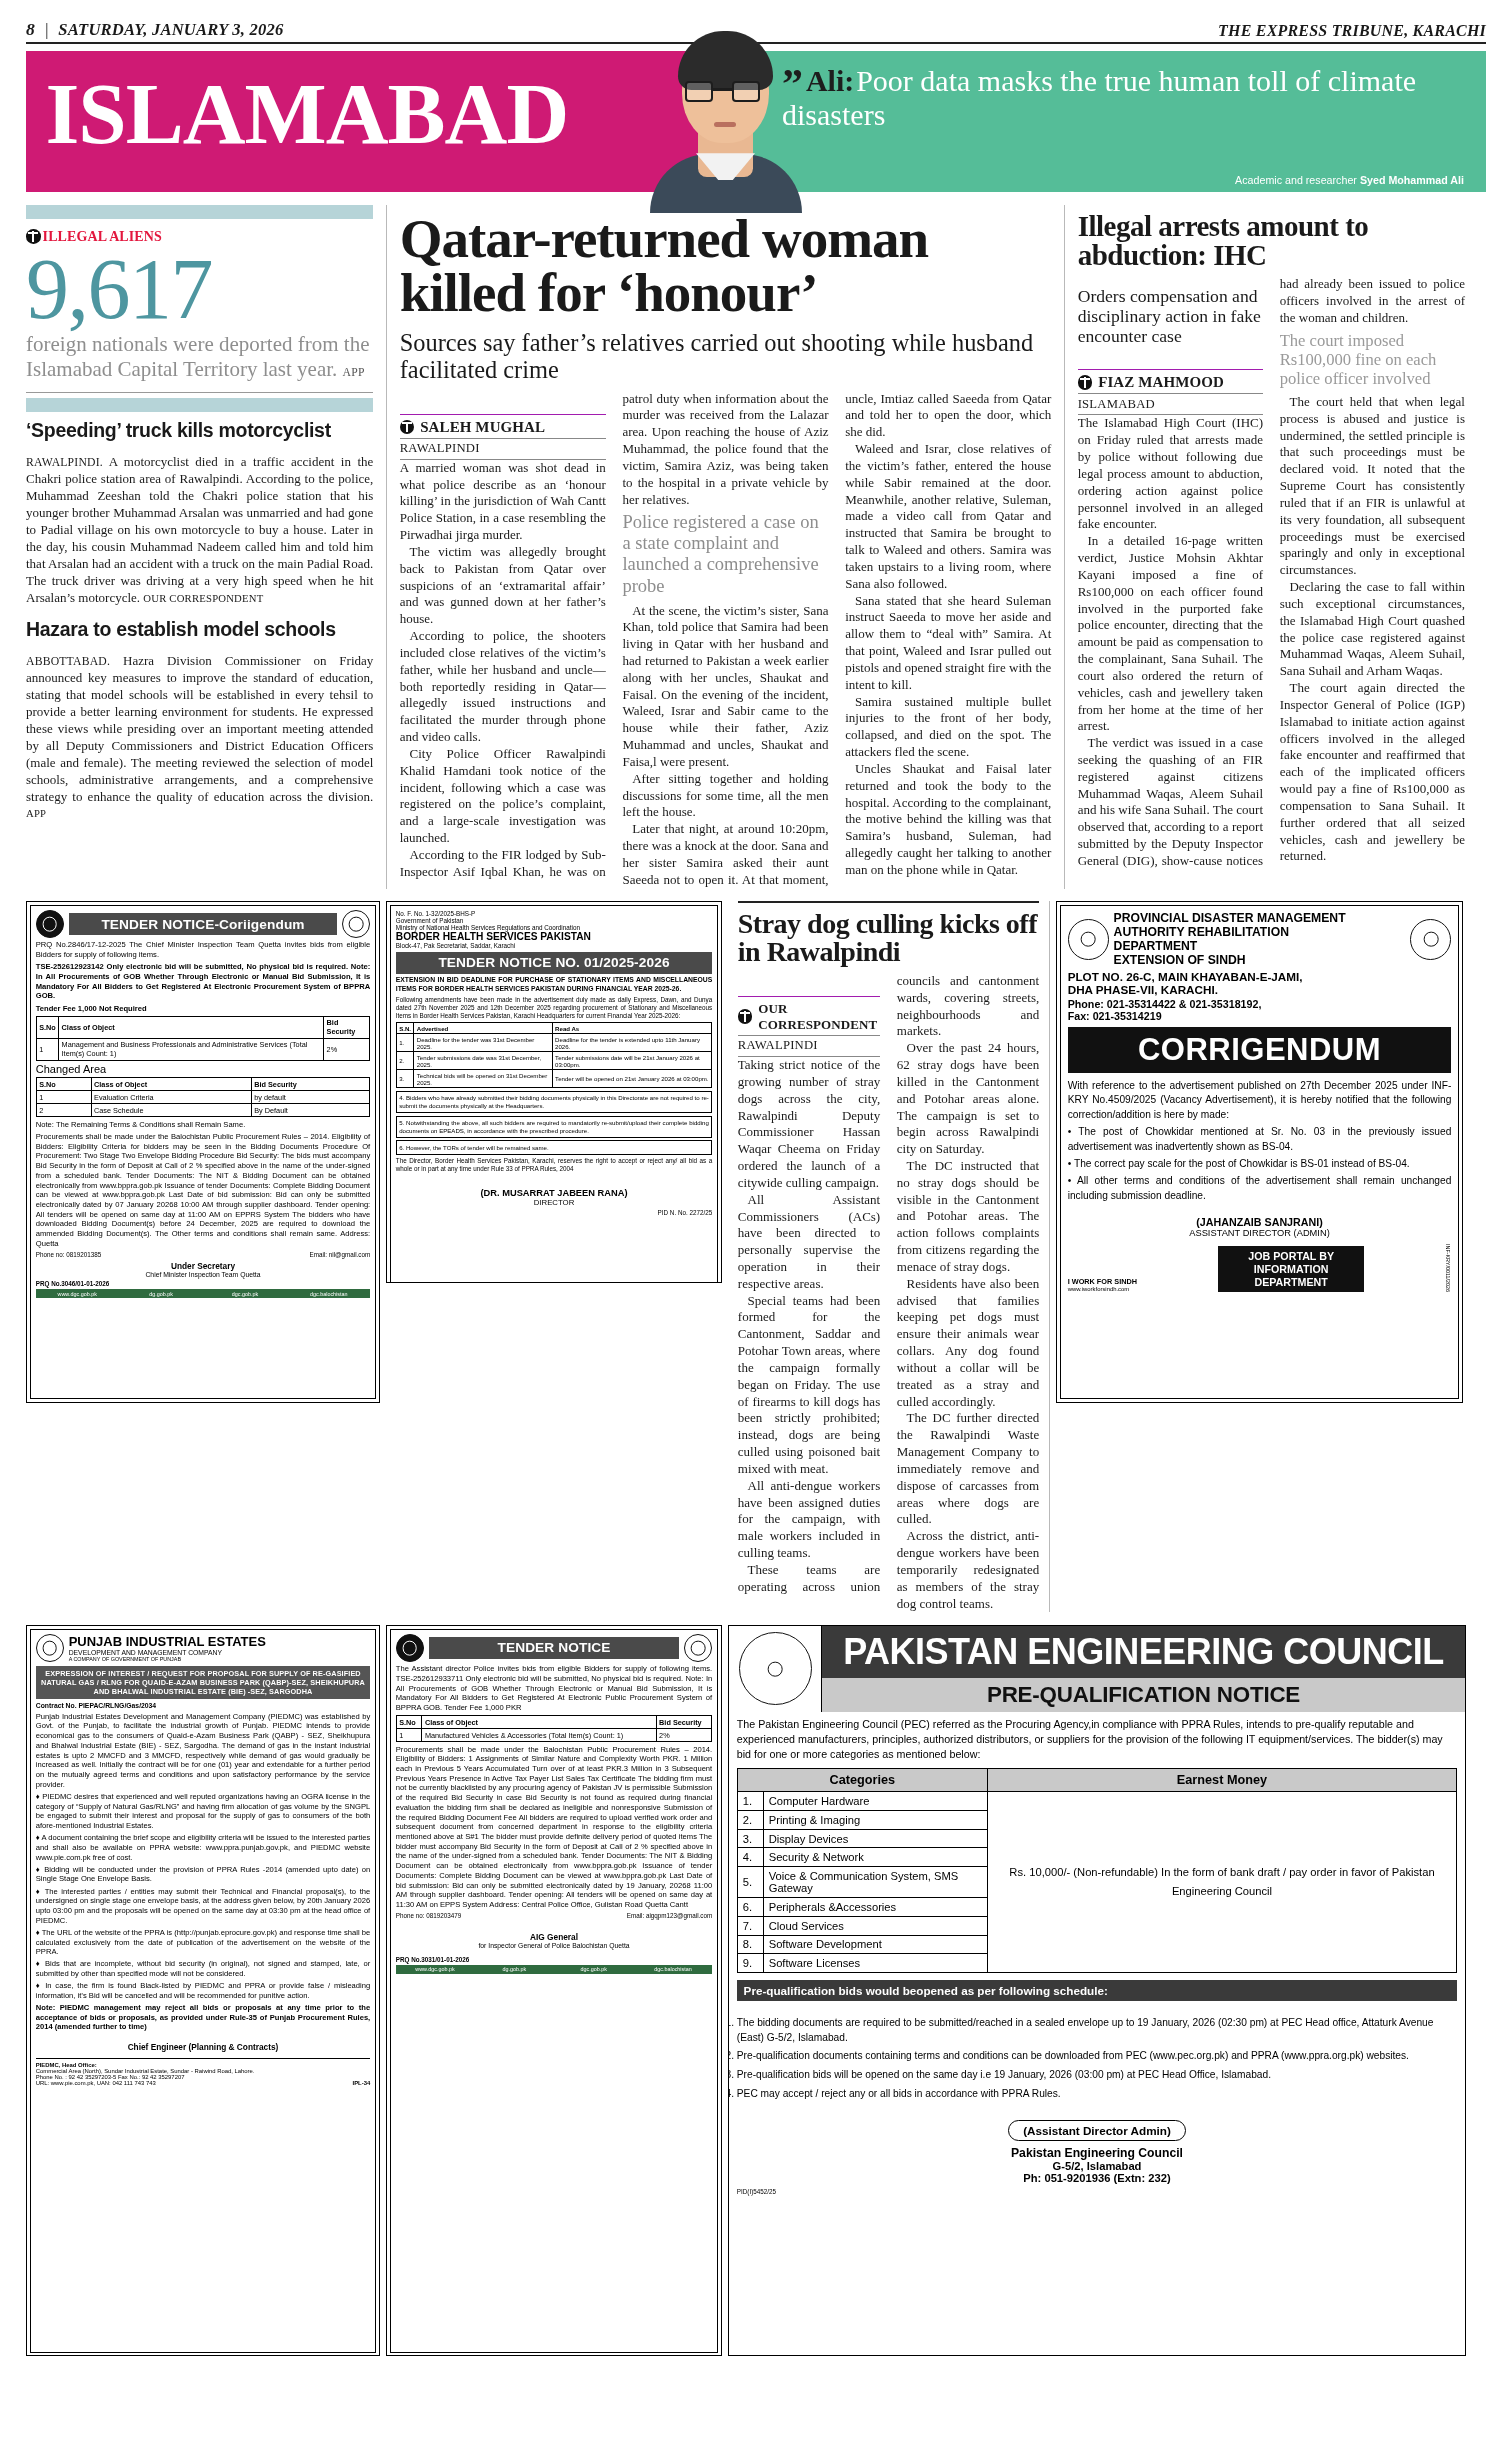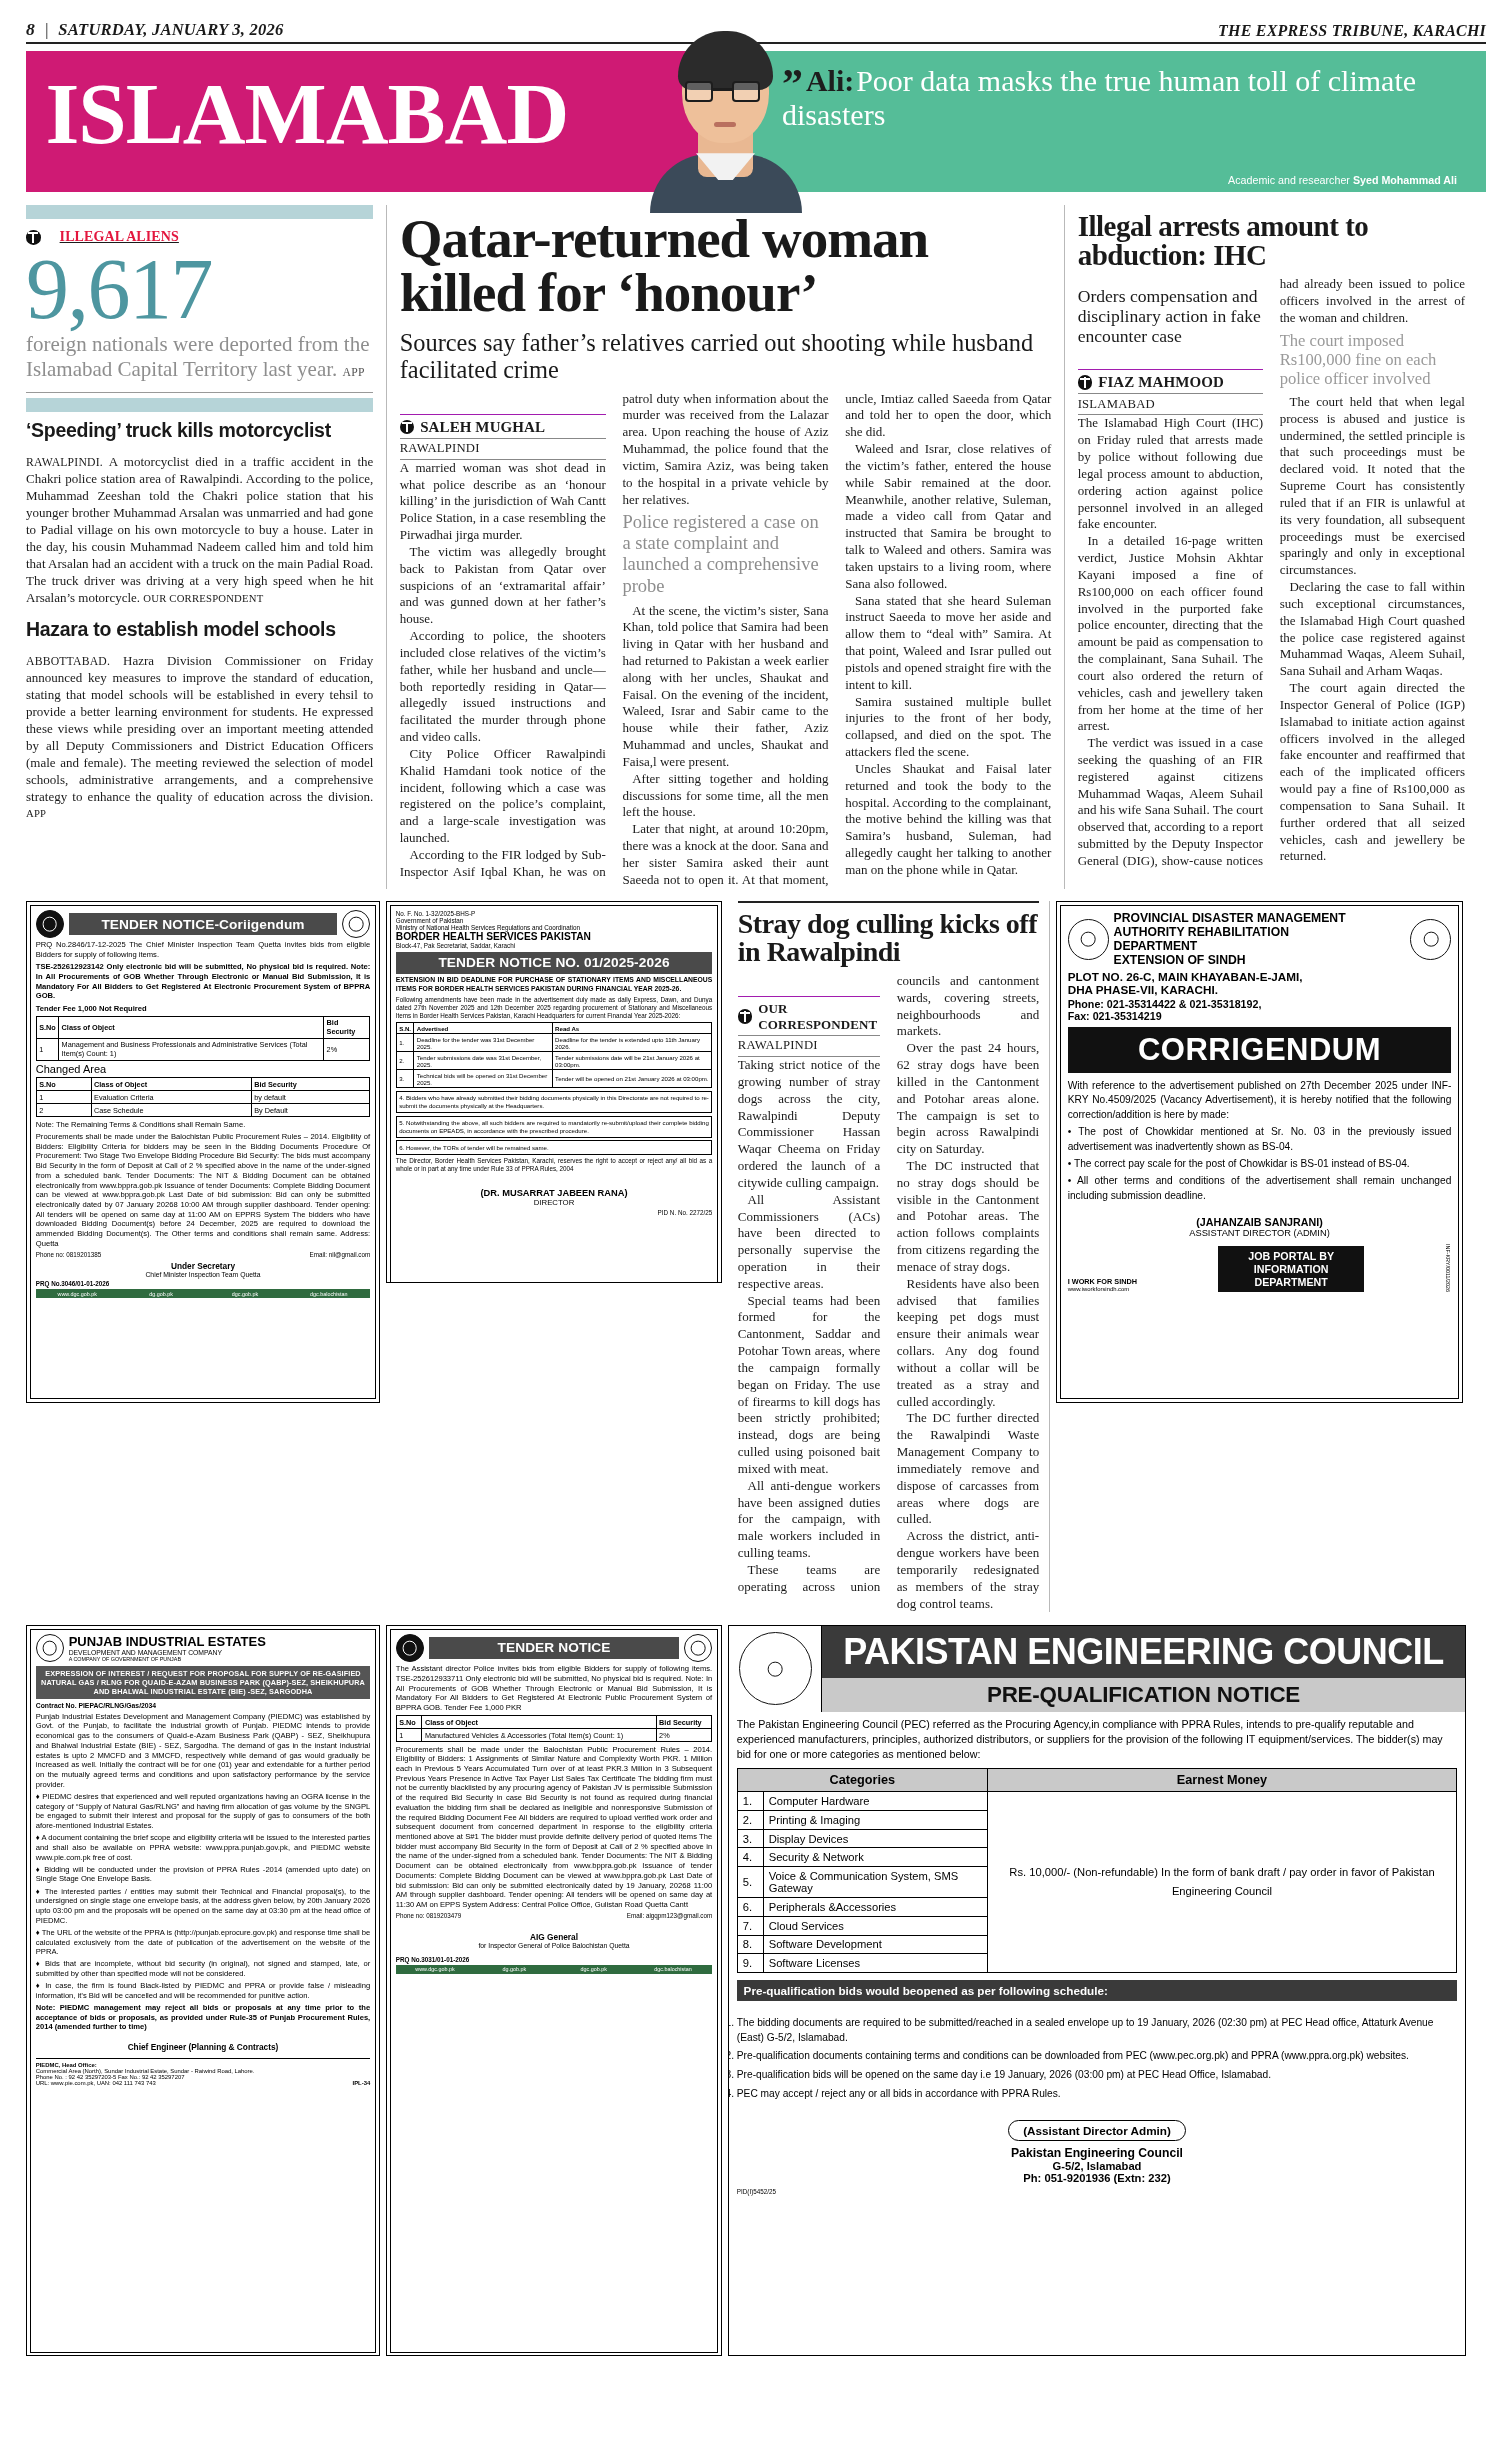--- a/index.html
+++ b/index.html
@@ -31,21 +31,21 @@
   .banner-title { position:absolute; left:19.5px; top:18.5px; color:#fff;
     font-family:"Liberation Serif", serif; font-weight:bold; font-size:87px;
     letter-spacing:-1px; line-height:1; }
   .banner-right { background:#55bd98; flex:1; position:relative; }
   .quote-wrap { position:absolute; left:30px; top:12.7px; right:19.5px; color:#fff; }
   .qmark { color:#1d1d1d; font-size:42px; font-weight:bold; line-height:.6;
            display:inline-block; vertical-align:-6.8px; margin-right:2.9px;
            font-family:"Liberation Serif", serif; }
   .qname { color:#1d1d1d; font-weight:bold; font-size:30px; }
   .qtext { font-size:30px; line-height:1.12; font-family:"Liberation Serif", serif; }
-  .qcredit { position:absolute; right:29px; bottom:5.9px; color:#fff;
+  .qcredit { position:absolute; right:22px; bottom:5.9px; color:#fff;
              font-size:10.7px; font-family:"Liberation Sans", sans-serif; }
   .qcredit b { font-weight:bold; }
   
   .portrait { position:absolute; left:619px; top:-62px; width:161px; height:205px; z-index:5; }
   .p-neck { position:absolute; left:53px; top:115px; width:55px; height:73px;
             background:#e9b892; border-radius:8.8px; }
   .p-shoulder { position:absolute; left:4.9px; top:165px; width:152px; height:59px;
                 background:#3b4a59; border-radius:68px 68px 0 0; }
   .p-head { position:absolute; left:37px; top:47px; width:87px; height:107px;
             background:#eec09a; border-radius:50% 50% 46% 46%; }
@@ -62,21 +62,21 @@
 
   
   .main-grid { display:flex; gap:0; margin-top:12.7px; }
   .col { position:relative; }
   .col-left   { width:361px; padding-right:12.7px; border-right:1px solid #b9b9b9; }
   .col-center { width:678px; padding:0 12.7px; border-right:1px solid #b9b9b9; }
   .col-right  { width:400px; padding-left:12.7px; }
 
   .teal-strip { background:#b6d4d8; height:13.7px; }
 
-  .kicker { display:flex; align-items:center; gap:19px; margin:10.7px 0 4.9px 0;text-decoration:underline; }
+  .kicker { display:flex; align-items:flex-start; gap:2px; margin:10.7px 0 4.9px 0; }
   .kicker-label { color:#e3173e; font-weight:bold; font-size:14px; letter-spacing:0.1px;
                   font-family:"Liberation Serif", serif; }
   .tlogo { width:14.6px; height:14.6px; border-radius:50%; background:#111; position:relative;
            display:inline-block; flex:0 0 auto; }
   .tlogo::after { content:""; position:absolute; left:50%; top:2px; width:2px; height:10.7px;
                   background:#fff; transform:translateX(-50%); }
   .tlogo::before { content:""; position:absolute; left:2.4px; top:2.4px; width:9.8px; height:2px;
                   background:#fff; }
 
   .bignum { color:#4e96a0; font-size:86px; line-height:.92; font-weight:400;

